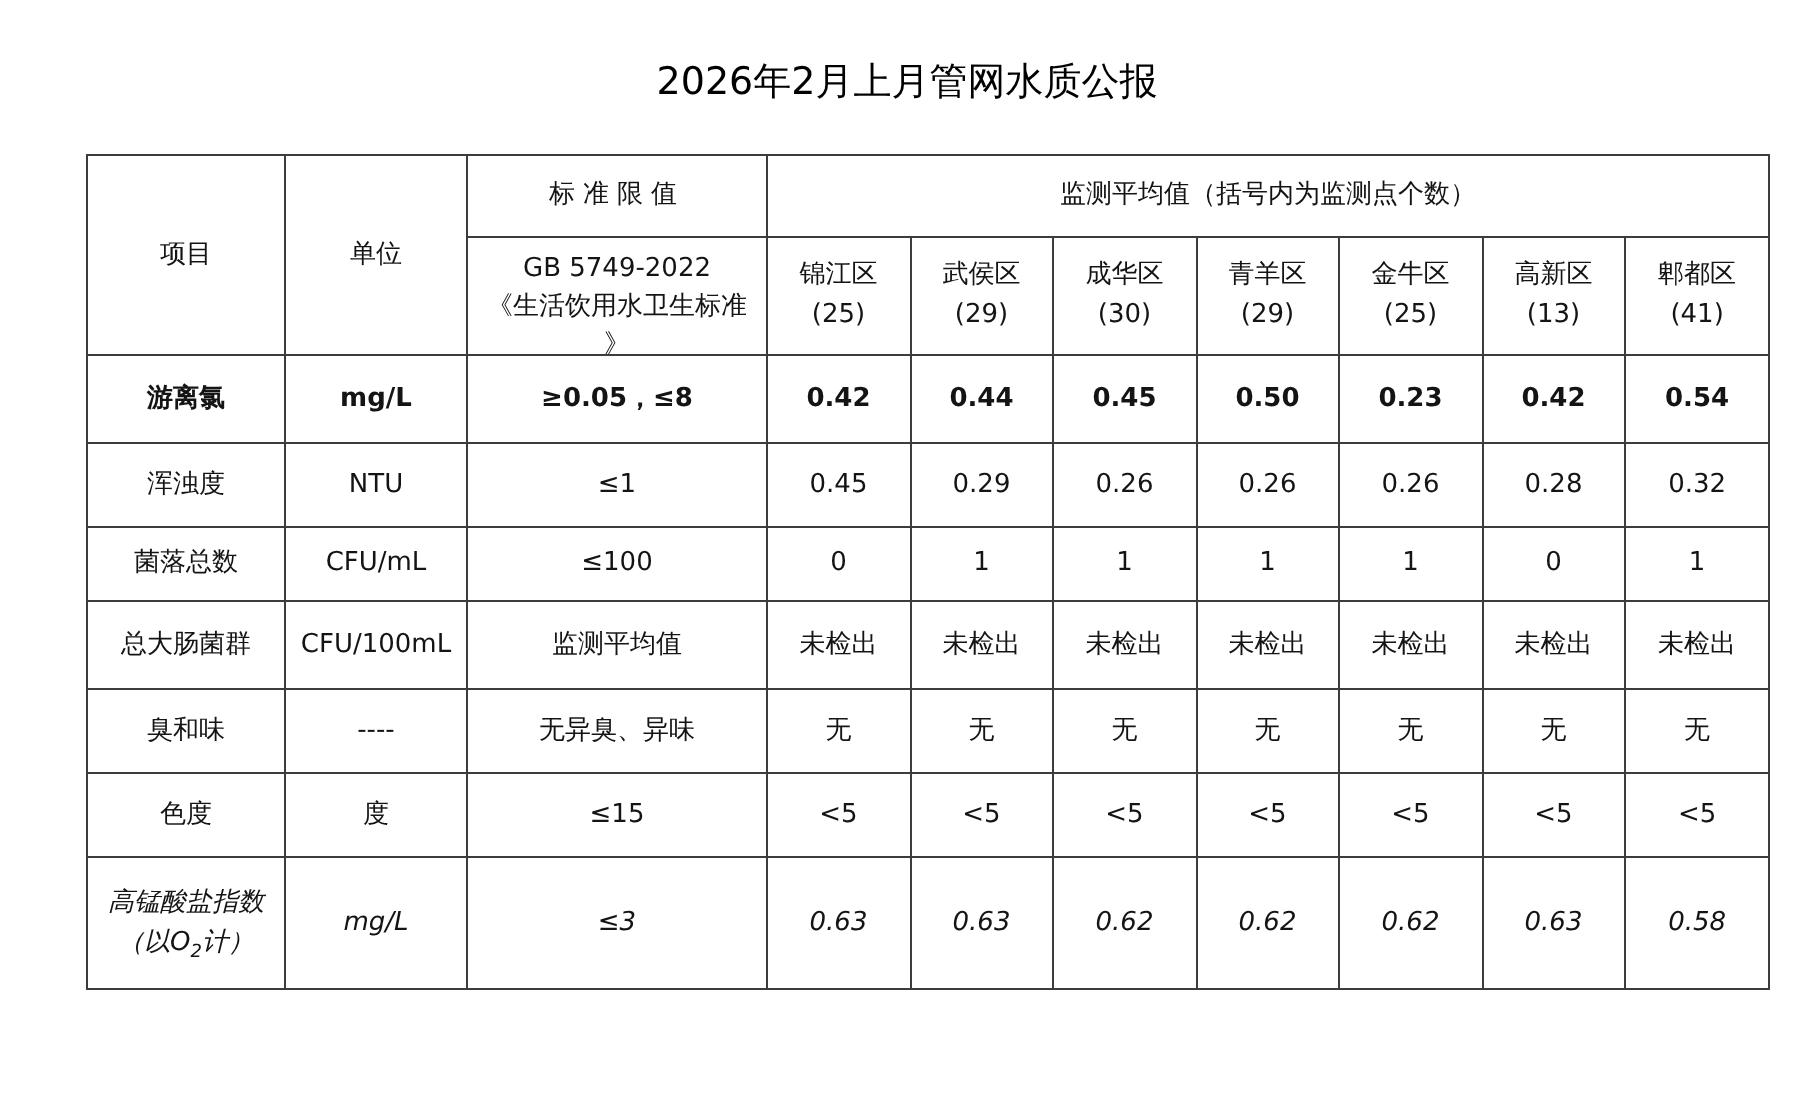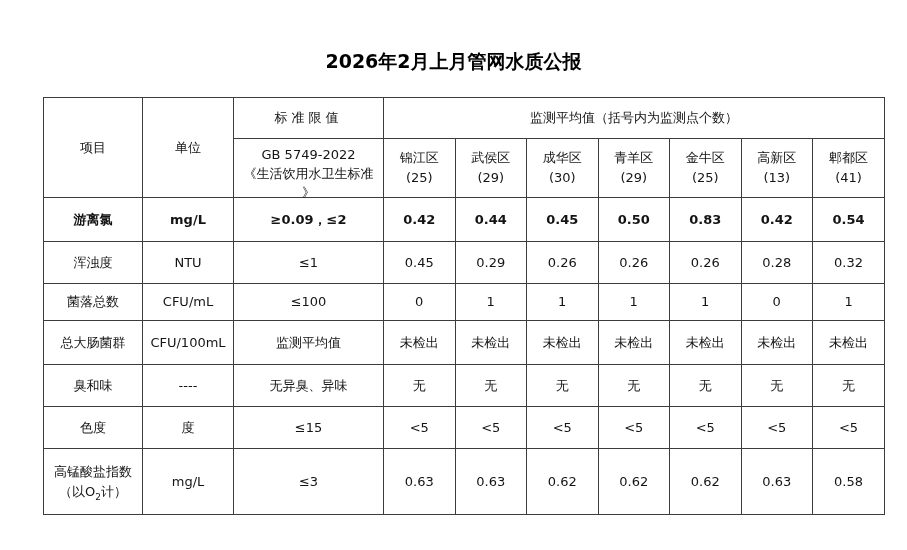--- a/index.html
+++ b/index.html
@@ -15,25 +15,25 @@
     color: #141414;
   }
   .page {
     position: relative;
     width: 907px;
     height: 550px;
     background: #ffffff;
   }
   h1.title {
     margin: 0;
-    padding-top: 49px;
+    padding-top: 29px;
     text-align: center;
     font-size: 19px;
     line-height: 24px;
-    font-weight: bold;
+    font-weight: normal;
     color: #000000;
   }
   table.report {
     border-collapse: collapse;
     table-layout: fixed;
     width: 841px;
     margin: 24px 0 0 43px;
     background: #ffffff;
   }
   table.report td {
@@ -57,21 +57,21 @@
     position: relative;
     z-index: 2;
   }
   td.district-cell div { line-height: 20px; }
   tr.r0 { height: 44px; font-weight: bold; }
   tr.r1 { height: 42px; }
   tr.r2 { height: 37px; }
   tr.r3 { height: 44px; }
   tr.r4 { height: 42px; }
   tr.r5 { height: 42px; }
-  tr.r6 { height: 66px; }
+  tr.r6 { height: 66px; font-style: italic; }
   td .line { line-height: 20px; }
   sub {
     font-size: 9px;
     line-height: 0;
   }
 </style>
 </head>
 <body>
 
 <div class="page">
@@ -132,26 +132,26 @@
           </td>
           <td class="district-cell">
             <div>郫都区</div>
             <div>(41)</div>
           </td>
         </tr>
 
     <tr class="r0">
           <td>游离氯</td>
           <td>mg/L</td>
-          <td>≥0.09，≤2</td>
+          <td>≥0.05，≤8</td>
           <td>0.42</td>
           <td>0.44</td>
           <td>0.45</td>
           <td>0.50</td>
-          <td>0.83</td>
+          <td>0.23</td>
           <td>0.42</td>
           <td>0.54</td>
         </tr>
         <tr class="r1">
           <td>浑浊度</td>
           <td>NTU</td>
           <td>≤1</td>
           <td>0.45</td>
           <td>0.29</td>
           <td>0.26</td>

